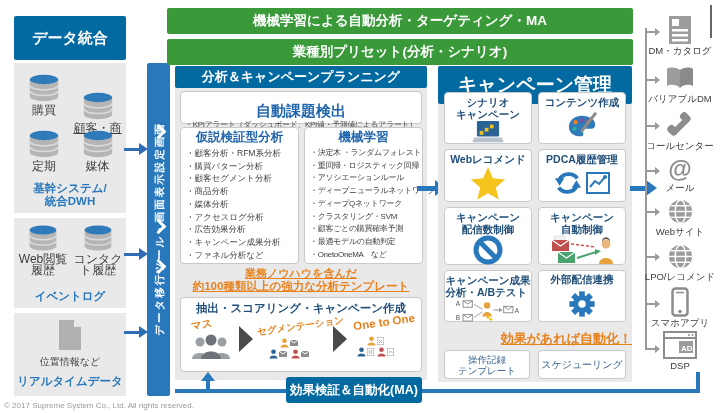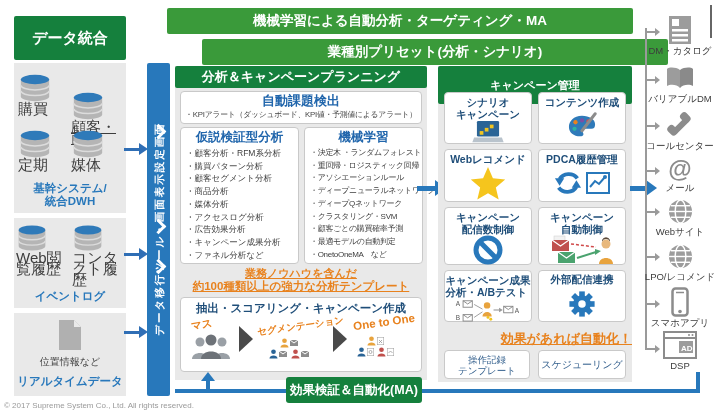--- a/index.html
+++ b/index.html
@@ -1,29 +1,29 @@
 <!DOCTYPE html>
 <html><head>
 <meta charset="utf-8">
 <style>
   html,body{margin:0;padding:0;background:#fff;}
   body{font-family:"Liberation Sans","DejaVu Sans",sans-serif;}
   #stage{position:relative;width:720px;height:413px;background:#fff;overflow:hidden;}
   .abs{position:absolute;}
   .pre{white-space:pre-line;}
-  .bluebar{background:#15803d;color:#fff;font-weight:bold;display:flex;align-items:center;justify-content:center;border-radius:2px;}
+  .bluebar{background:#0369a1;color:#fff;font-weight:bold;display:flex;align-items:center;justify-content:center;border-radius:2px;}
   .greenbar{background:#3a9a3a;color:#fff;font-weight:bold;display:flex;align-items:center;justify-content:center;border-radius:2px;font-size:13.5px;}
   .panel{background:#e9e9e9;}
   .card{background:#fff;border:1px solid #c9c9c9;border-radius:4px;box-sizing:border-box;}
   .ctitle{color:#2166ac;font-weight:bold;text-align:center;}
   .navy{color:#1f4e79;}
   .orange{color:#e8821e;font-weight:bold;}
   .bullets div{font-size:8.5px;line-height:12.7px;color:#3d3d3d;white-space:nowrap;padding-left:5px;}
   .bullets.tight div{font-size:8px;letter-spacing:-0.3px;}
-  .dbc{position:absolute;font-size:15px;color:#3d3d3d;line-height:11px;}
+  .dbc{position:absolute;text-align:center;font-size:12px;color:#3d3d3d;line-height:11px;}
   .grplabel{position:absolute;width:100%;text-align:center;color:#2878bb;font-weight:bold;font-size:11.5px;line-height:13px;}
   .stub{position:absolute;height:3px;background:#2f6eb5;}
   .stubhead{position:absolute;width:0;height:0;border-left:9px solid #2f6eb5;border-top:6px solid transparent;border-bottom:6px solid transparent;}
   .chev{position:absolute;width:8px;height:8px;border:solid #fff;border-width:3px 3px 0 0;transform:rotate(45deg);}
   .ccard{position:absolute;background:#fff;border:1px solid #c9c9c9;border-radius:4px;box-sizing:border-box;display:flex;flex-direction:column;align-items:center;padding-top:3px;}
   .ccard .lbl{font-size:10.5px;line-height:12px;font-weight:bold;color:#1f4e79;text-align:center;white-space:pre-line;}
   .ccard .ic{flex:1;display:flex;align-items:center;justify-content:center;}
   .chan{position:absolute;left:642px;width:76px;text-align:center;}
   .chan .ic{display:flex;align-items:center;justify-content:center;height:30px;}
   .chan .lbl{font-size:9.5px;color:#3d3d3d;line-height:10px;margin-top:1px;}
@@ -114,27 +114,27 @@
   <div class="stub" style="left:124px;top:331px;width:18px;"></div>
   <div class="stubhead" style="left:139px;top:326px;"></div>
 
   <div class="abs" style="left:147px;top:63px;width:23px;height:333px;background:#2878bb;border-radius:2px;"></div>
   <div class="abs" style="left:-8px;top:220px;width:333px;height:18px;transform:rotate(-90deg);color:#fff;font-weight:bold;font-size:10.5px;letter-spacing:2px;text-align:center;line-height:18px;">データ移行ツール・画面表示設定画面</div>
   <div class="chev" style="left:153px;top:126px;"></div>
   <div class="chev" style="left:153px;top:221px;"></div>
   <div class="chev" style="left:153px;top:261px;"></div>
 
   <div class="abs greenbar" style="left:167px;top:8px;width:466px;height:26px;">機械学習による自動分析・ターゲティング・MA</div>
-  <div class="abs greenbar" style="left:167px;top:39px;width:466px;height:26px;margin-left:35px;">業種別プリセット(分析・シナリオ)</div>
+  <div class="abs greenbar" style="left:167px;top:39px;width:466px;height:26px;">業種別プリセット(分析・シナリオ)</div>
 
   <div class="abs panel" style="left:175px;top:66px;width:252px;height:314px;"></div>
   <div class="abs bluebar" style="left:175px;top:66px;width:252px;height:22px;font-size:13px;">分析＆キャンペーンプランニング</div>
 
   <div class="abs card" style="left:180px;top:91px;width:242px;height:33px;">
-    <div class="ctitle" style="font-size:13px;line-height:16px;margin-top:1px;">自動課題検出</div>
+    <div class="ctitle" style="font-size:15px;line-height:16px;margin-top:11px;">自動課題検出</div>
     <div style="font-size:7.8px;color:#444;text-align:center;letter-spacing:-0.2px;">・KPIアラート（ダッシュボード、KPI値・予測値によるアラート）</div>
   </div>
 
   <div class="abs card" style="left:180px;top:127px;width:119px;height:137px;">
     <div class="ctitle" style="font-size:12.5px;line-height:19px;">仮説検証型分析</div>
     <div class="bullets">
         <div>・顧客分析・RFM系分析</div>
         <div>・購買パターン分析</div>
         <div>・顧客セグメント分析</div>
         <div>・商品分析</div>
@@ -238,21 +238,21 @@
             <path d="M1.5 5 l2-2 2 2" stroke="#999" fill="none" stroke-width="0.8"></path>
           </svg>
       </div>
     </div>
   </div>
 
   <div class="bline" style="left:417px;top:186px;width:18px;height:5px;"></div>
   <div class="abs" style="left:435px;top:180px;width:0;height:0;border-left:11px solid #2878bb;border-top:8.5px solid transparent;border-bottom:8.5px solid transparent;"></div>
 
   <div class="abs panel" style="left:438px;top:66px;width:194px;height:316px;"></div>
-  <div class="abs bluebar" style="left:438px;top:66px;width:194px;height:38px;font-size:11px;">キャンペーン管理</div>
+  <div class="abs bluebar" style="left:438px;top:66px;width:194px;height:38px;font-size:19px;">キャンペーン管理</div>
 
   <div class="ccard" style="left:444px;top:92px;width:88px;height:52px;">
     <div class="lbl">シナリオ
 キャンペーン</div>
     <div class="ic">
         <svg width="36" height="24" viewBox="0 0 36 26">
       <rect x="6" y="1" width="24" height="17" rx="1.5" fill="#2a6496"></rect>
       <rect x="9" y="12" width="4" height="4" fill="#f0c420"></rect>
           <rect x="14.5" y="8.5" width="4" height="4" fill="#f0c420"></rect>
           <rect x="20" y="5" width="4" height="4" fill="#f0c420"></rect>

